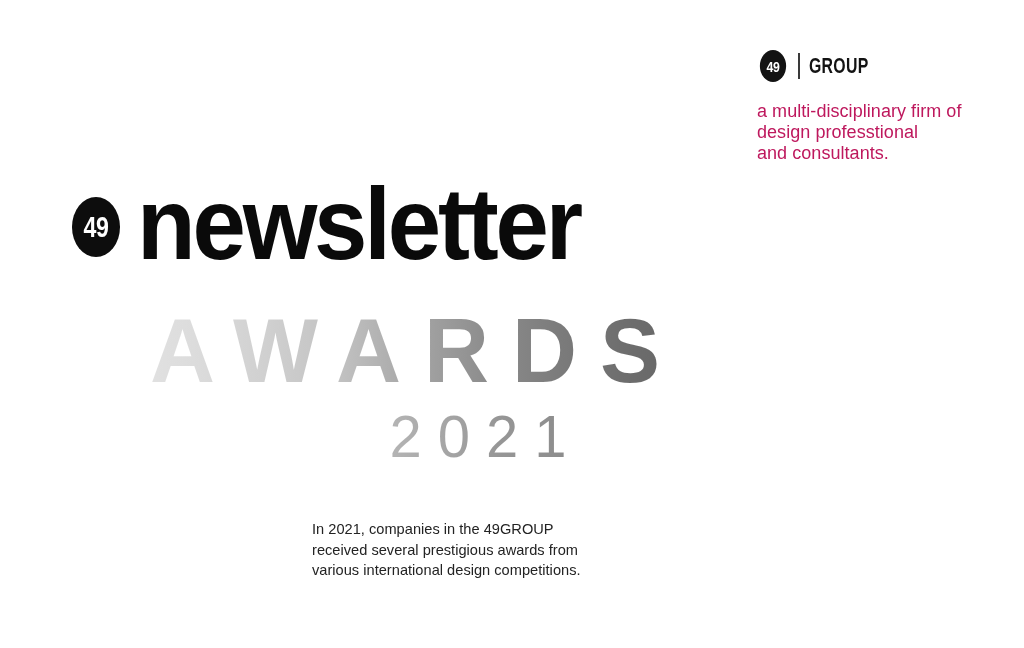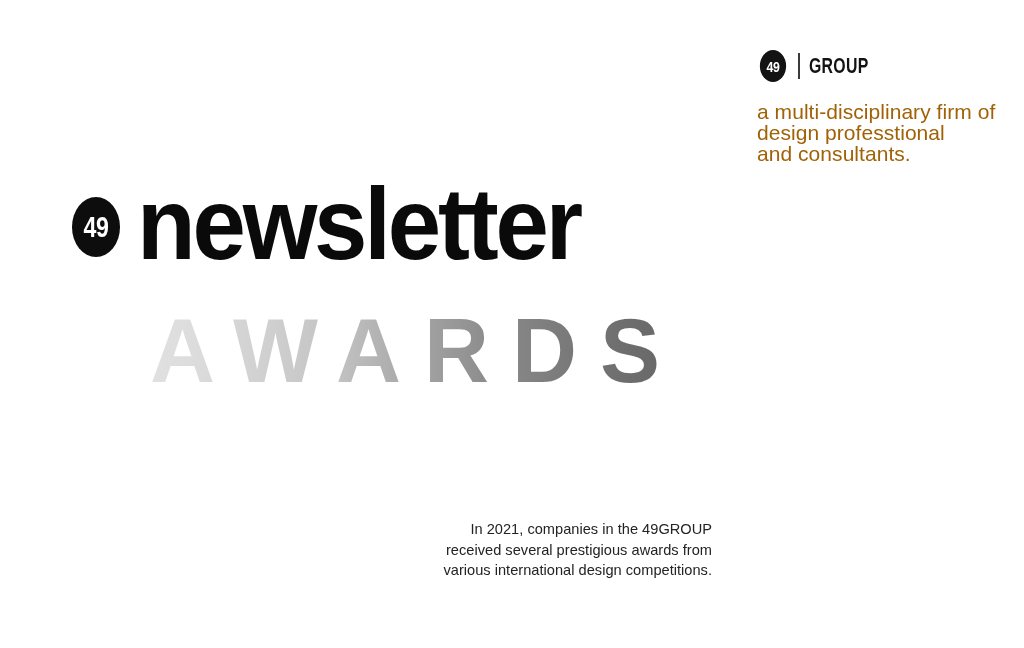--- a/index.html
+++ b/index.html
@@ -71,23 +71,23 @@
     letter-spacing: 0.4px;
     color: #131313;
     transform: scaleX(0.72);
     transform-origin: left center;
     white-space: nowrap;
   }
 
   .identity-tagline {
     margin-top: 17px;
     font-family: "Liberation Sans", sans-serif;
-    font-size: 21px;
+    font-size: 18px;
     line-height: 21px;
-    color: #a16207;
+    color: #be185d;
     letter-spacing: 0.05px;
     white-space: pre-line;
   }
 
   
   .masthead {
     position: absolute;
     left: 66px;
     top: 176px;
     display: flex;
@@ -190,21 +190,21 @@
     white-space: nowrap;
     transform: scaleY(1.02);
   }
 
   
   .body-copy {
     position: absolute;
     left: 312px;
     top: 519px;
     width: 400px;
-    text-align: right;
+    text-align: left;
     font-family: "Liberation Sans", sans-serif;
     font-size: 14.6px;
     line-height: 20.5px;
     color: #232323;
     letter-spacing: 0.02px;
     white-space: pre-line;
   }
 </style>
 </head>
 <body>
@@ -224,18 +224,21 @@
 
   <div class="masthead">
     <div class="masthead-badge">49</div>
     <div class="masthead-word">newsletter</div>
   </div>
 
   <div class="awards-block">
     <span class="awards-word">AWARDS</span>
   </div>
 
+  <div class="year-block">
+    <span class="year-word">2021</span>
+  </div>
 
   <div class="body-copy">In 2021, companies in the 49GROUP
 received several prestigious awards from
 various international design competitions.</div>
 
 </div>
 
 </body></html>

